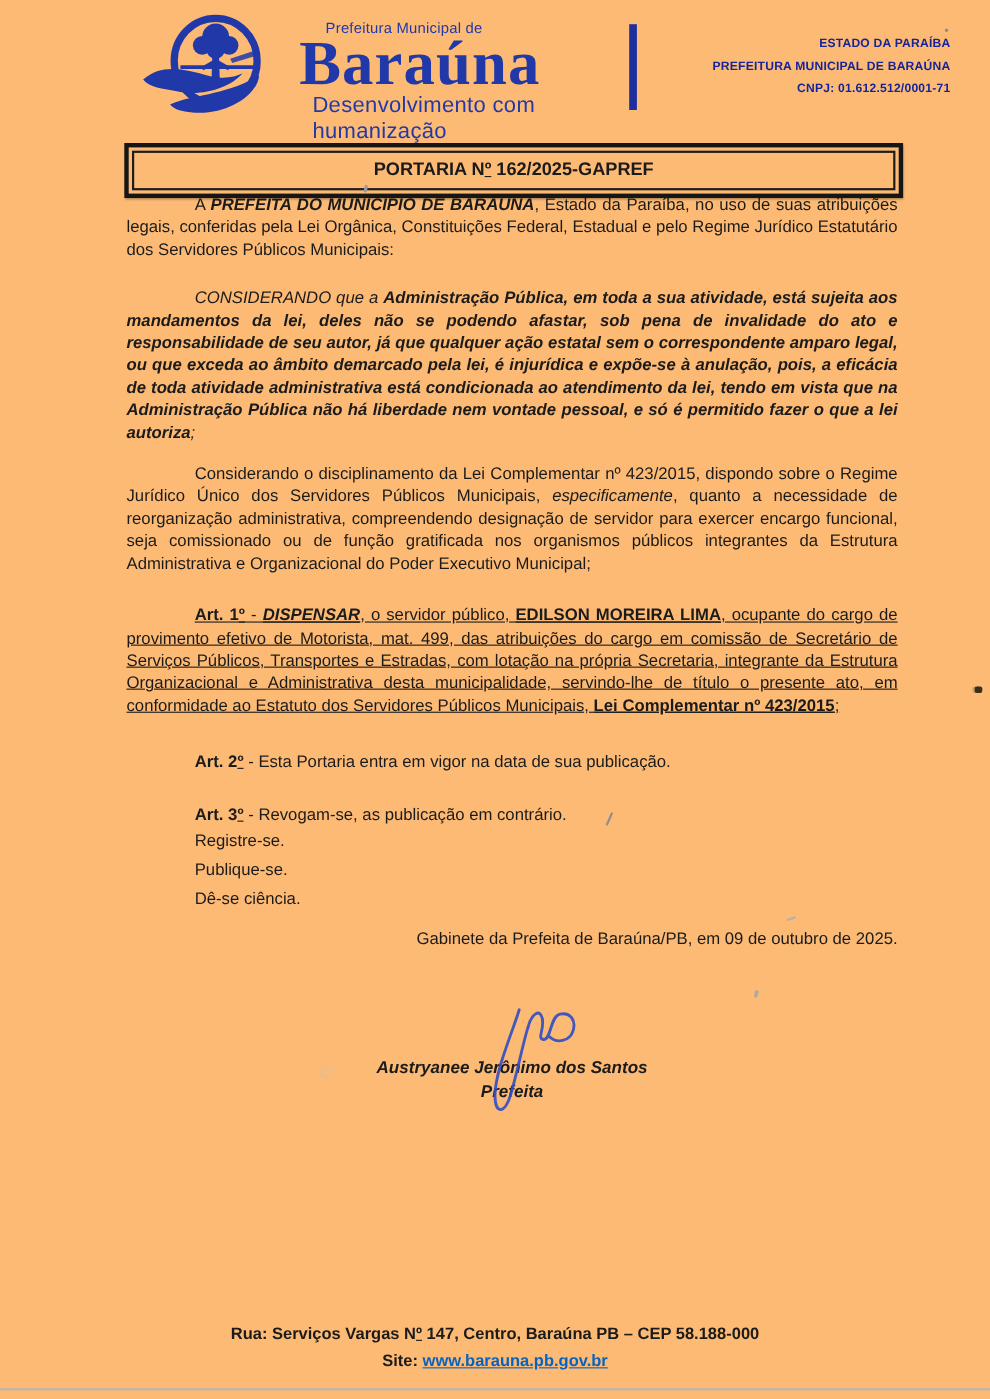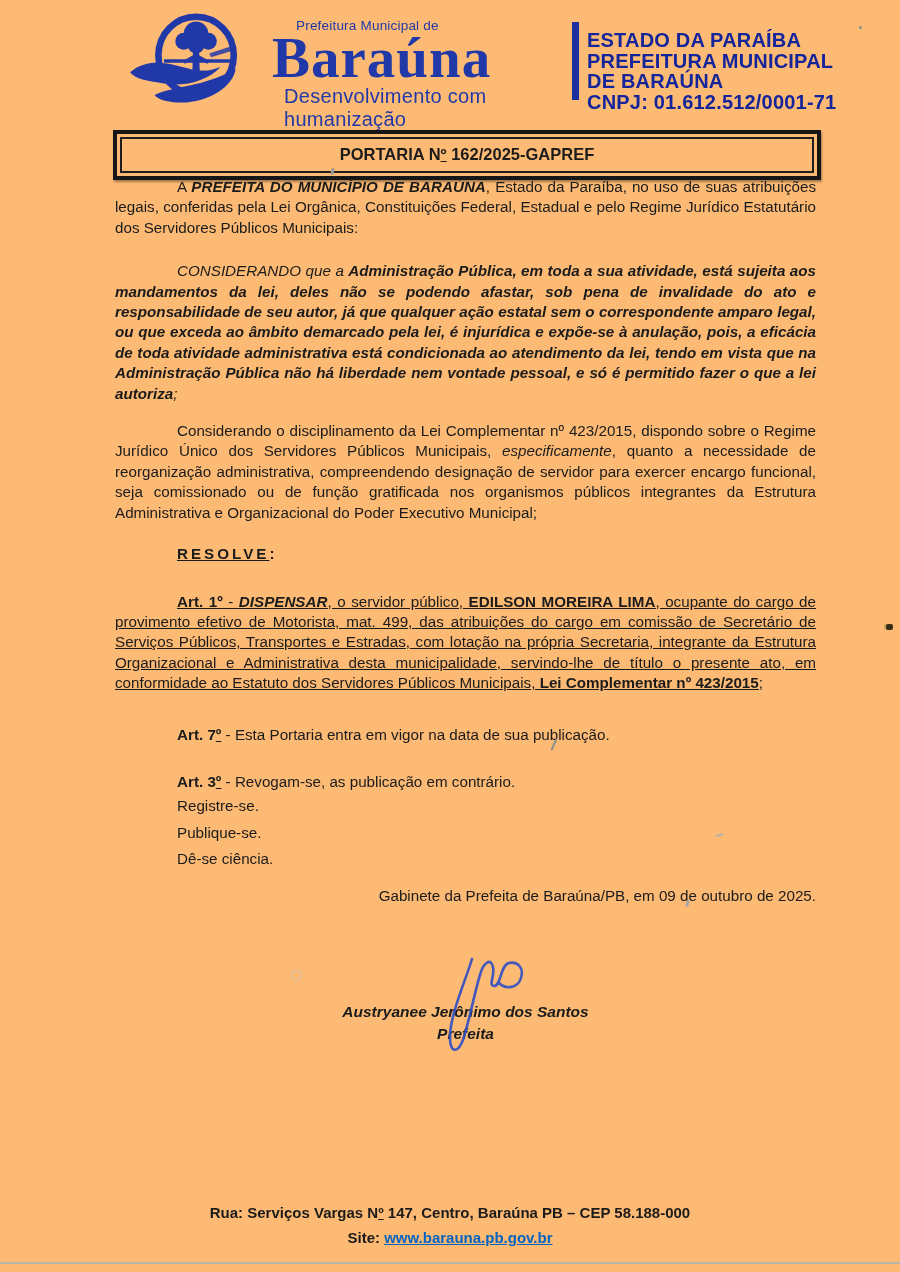--- a/index.html
+++ b/index.html
@@ -9,21 +9,21 @@
     margin:0 auto;
   }
   
   .header{position:absolute;top:10px;left:126px;right:36px;display:flex;align-items:flex-start;}
   .emblem{flex:0 0 auto;margin-top:2px;}
   .logo-text{position:relative;margin-left:2px;width:292px;}
   .logo-top{font-size:13.5px;color:#2138a8;margin:8px 0 0 26px;letter-spacing:.2px;}
   .wordmark{font-family:"Liberation Serif",serif;font-weight:bold;font-size:57px;line-height:50px;color:#2138a8;letter-spacing:1px;margin-left:2px;}
   .tagline{font-size:20px;color:#2138a8;margin:2px 0 0 14px;letter-spacing:.3px;}
   .hdr-divider{width:7px;height:78px;background:#1c2f9e;margin:12px 8px 0 10px;flex:0 0 auto;}
-  .gov-block{flex:1;text-align:left;font-weight:bold;color:#14249b;font-size:20px;line-height:20.5px;margin-top:20px;letter-spacing:.2px;}
+  .gov-block{flex:1;text-align:right;font-weight:bold;color:#14249b;font-size:11px;line-height:20.5px;margin-top:20px;letter-spacing:.2px;}
   
   .title-box{position:absolute;top:114px;left:113px;right:79px;border:4px solid #161616;padding:3px;box-shadow:1px 2px 2px rgba(0,0,0,.35);margin-top:16px;}
   .title-inner{border:2px solid #1d1d1d;text-align:center;font-weight:bold;font-size:16.5px;padding:6px 0 7px;}
   
   .doc-body{position:absolute;top:168px;left:115px;right:84px;font-size:15.2px;line-height:20.4px;text-align:justify;}
   .doc-body p{margin:0;text-indent:62px;}
   .p1{margin-top:9px !important;}
   .p2{margin-top:23px !important;font-style:italic;}
   .p3{margin-top:17px !important;}
   .resolve-line{margin-top:21px !important;text-indent:62px;}
@@ -100,25 +100,24 @@
   </div>
 
   <div class="doc-body">
 
     <p class="p1"><span>A </span><span class="bi">PREFEITA DO MUNICÍPIO DE BARAÚNA</span><span>, Estado da Paraíba, no uso de suas atribuições legais, conferidas pela Lei Orgânica, Constituições Federal, Estadual e pelo Regime Jurídico Estatutário dos Servidores Públicos Municipais:</span></p>
 
     <p class="p2"><span>CONSIDERANDO</span><span> que a </span><span class="b">Administração Pública, em toda a sua atividade, está sujeita aos mandamentos da lei, deles não se podendo afastar, sob pena de invalidade do ato e responsabilidade de seu autor, já que qualquer ação estatal sem o correspondente amparo legal, ou que exceda ao âmbito demarcado pela lei, é injurídica e expõe-se à anulação, pois, a eficácia de toda atividade administrativa está condicionada ao atendimento da lei, tendo em vista que na Administração Pública não há liberdade nem vontade pessoal, e só é permitido fazer o que a lei autoriza</span><span>;</span></p>
 
     <p class="p3"><span>Considerando o disciplinamento da Lei Complementar nº 423/2015, dispondo sobre o Regime Jurídico Único dos Servidores Públicos Municipais, </span><span class="i">especificamente</span><span>, quanto a necessidade de reorganização administrativa, compreendendo designação de servidor para exercer encargo funcional, seja comissionado ou de função gratificada nos organismos públicos integrantes da Estrutura Administrativa e Organizacional do Poder Executivo Municipal;</span></p>
 
-    <p class="resolve-line"><span class="resolve-label">RESOLVE</span><span class="resolve-colon">:</span></p>
 
     <p class="art1"><span class="b">Art. 1</span><span class="b ordu">º</span><span> - </span><span class="bi u">DISPENSAR</span><span>, o servidor público, </span><span class="b u">EDILSON MOREIRA LIMA</span><span>, ocupante do cargo de provimento efetivo de Motorista, mat. 499, das atribuições do cargo em comissão de Secretário de Serviços Públicos, Transportes e Estradas, com lotação na própria Secretaria, integrante da Estrutura Organizacional e Administrativa desta municipalidade, servindo-lhe de título o presente ato, em conformidade ao Estatuto dos Servidores Públicos Municipais, </span><span class="b u">Lei Complementar nº 423/2015</span><span>;</span></p>
 
-    <p class="art2"><span class="b">Art. 7</span><span class="b ordu">º</span><span> - Esta Portaria entra em vigor na data de sua publicação.</span></p>
+    <p class="art2"><span class="b">Art. 2</span><span class="b ordu">º</span><span> - Esta Portaria entra em vigor na data de sua publicação.</span></p>
 
     <p class="art3"><span class="b">Art. 3</span><span class="b ordu">º</span><span> - Revogam-se, as publicação em contrário.</span></p>
 
     <p class="closing">Registre-se.</p>
     <p class="closing">Publique-se.</p>
     <p class="closing">Dê-se ciência.</p>
 
     <p class="gabinete">Gabinete da Prefeita de Baraúna/PB, em 09 de outubro de 2025.</p>
 
     <div class="sig-block">

